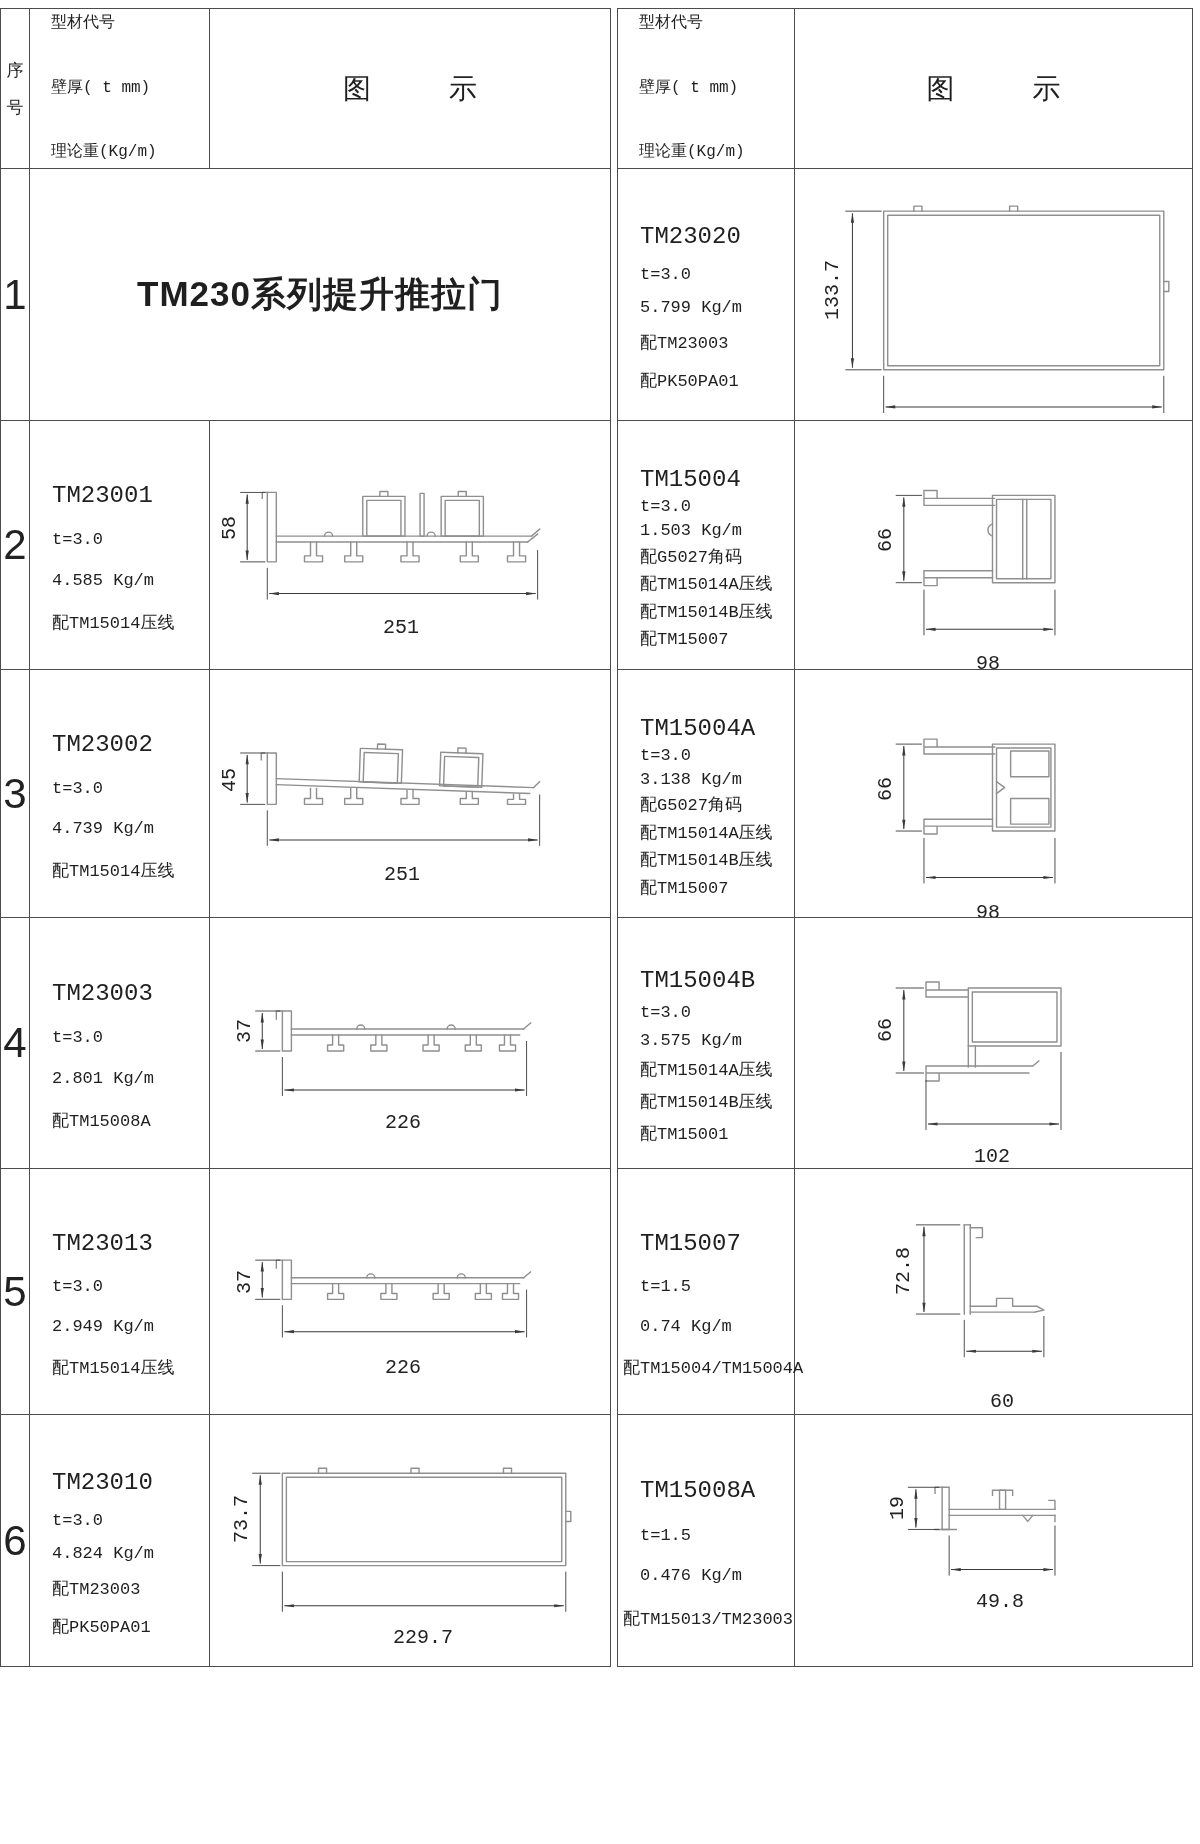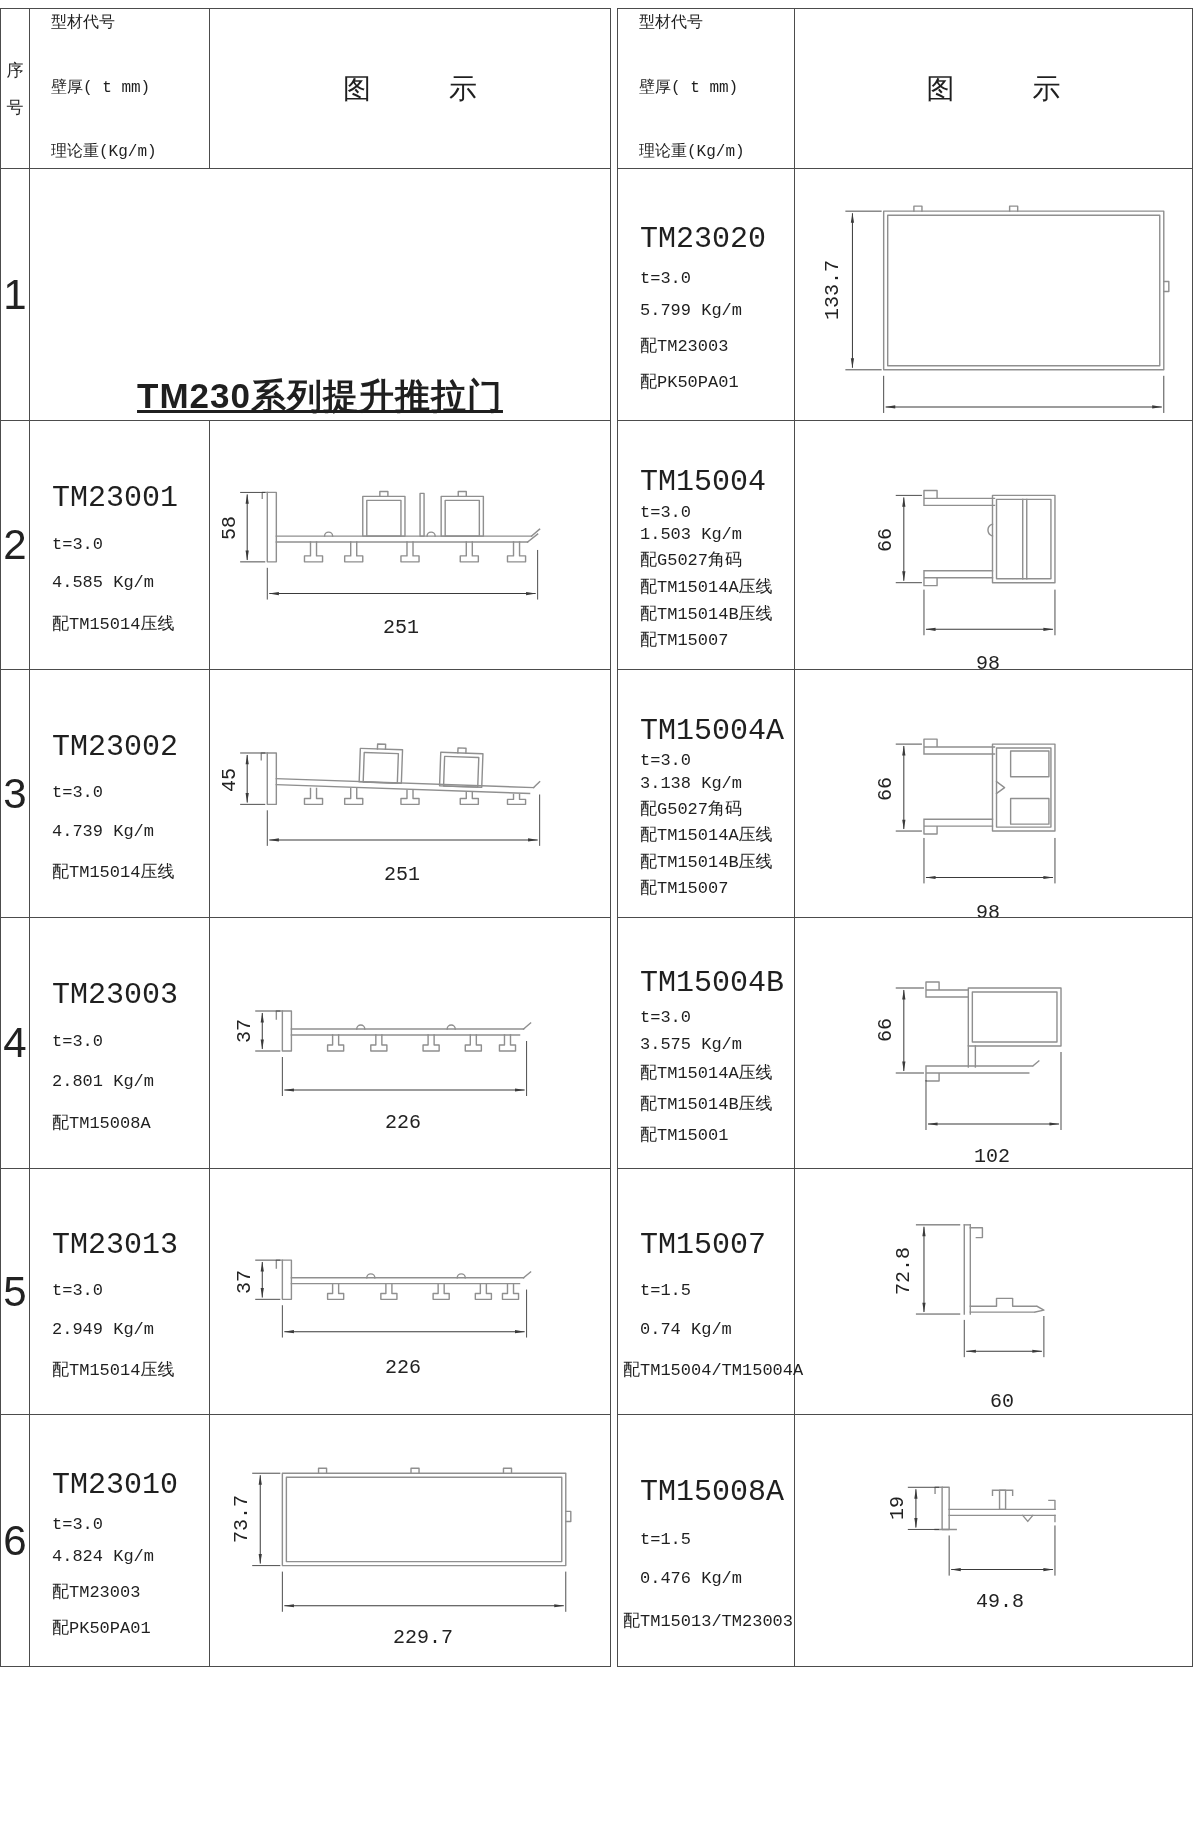--- a/index.html
+++ b/index.html
@@ -13,25 +13,25 @@
   .cell{border-right:1px solid #4c4c4c;border-bottom:1px solid #4c4c4c;position:relative;box-sizing:border-box;}
   .lc{border-right:none;}
   .lr{border-bottom:none;}
   .serial{display:flex;align-items:center;justify-content:center;}
   .serial span{font-size:42px;color:#222;}
   .serial-hdr{display:flex;flex-direction:column;align-items:center;justify-content:center;gap:14px;
               font-size:17px;}
   .spec-hdr{display:flex;flex-direction:column;justify-content:space-between;padding-left:21px;
             font-size:16px;line-height:1.85;font-family:"Liberation Mono","DejaVu Sans Mono",monospace;}
   .diag-hdr{display:flex;align-items:center;justify-content:center;gap:78px;font-size:28px;}
-  .banner-cell{display:flex;align-items:flex-end;justify-content:center;text-decoration:underline;}
+  .banner-cell{display:flex;align-items:center;justify-content:center;}
   .banner{font-size:35px;font-weight:bold;letter-spacing:1px;}
   .spec{display:flex;flex-direction:column;justify-content:space-evenly;
         padding:14px 0 14px 22px;overflow:visible;}
-  .code{font-size:30px;font-family:"Liberation Mono","DejaVu Sans Mono",monospace;white-space:nowrap;margin-top:26px;}
+  .code{font-size:24px;font-family:"Liberation Mono","DejaVu Sans Mono",monospace;white-space:nowrap;margin-top:26px;}
   .sline{font-size:17px;font-family:Liberation Mono, monospace;white-space:nowrap;}
   .sline.long{margin-left:-17px;}
   .diag{overflow:hidden;}
   .diag svg{position:absolute;left:0;top:0;width:100%;height:100%;}
   svg .p{fill:none;stroke:#8f8f8f;stroke-width:1.4;stroke-linejoin:round;stroke-linecap:square;}
   svg .d{stroke:#3a3a3a;stroke-width:1;}
   svg .x{stroke:#3a3a3a;stroke-width:0.9;}
   svg .ah{fill:#3a3a3a;stroke:none;}
   .dimv,.dimh{position:absolute;font-size:20px;color:#222;white-space:nowrap;
               font-family:"Liberation Mono","DejaVu Sans Mono",monospace;}

